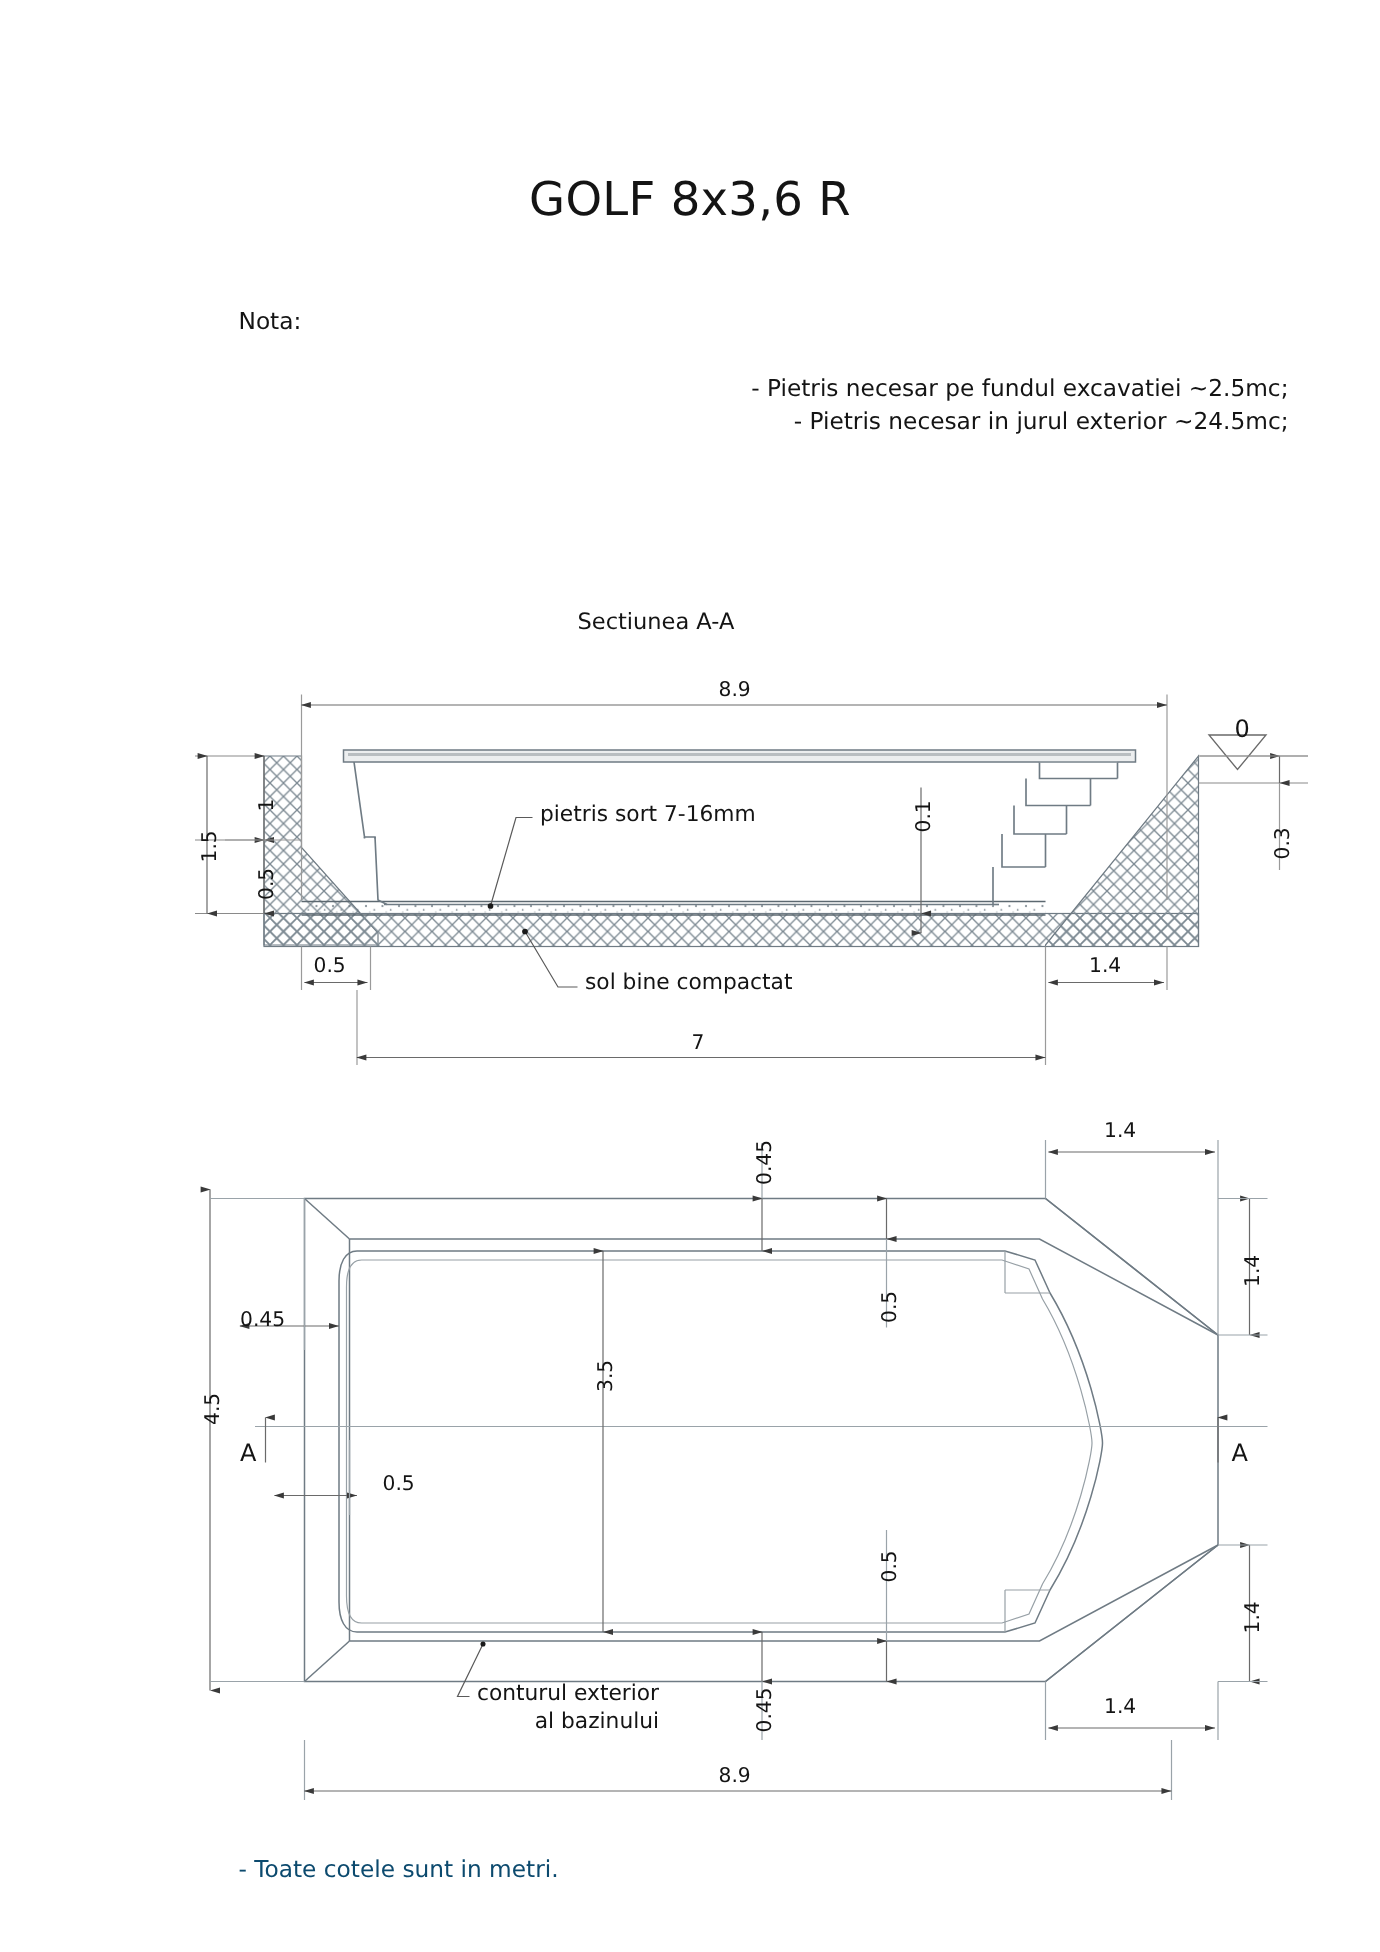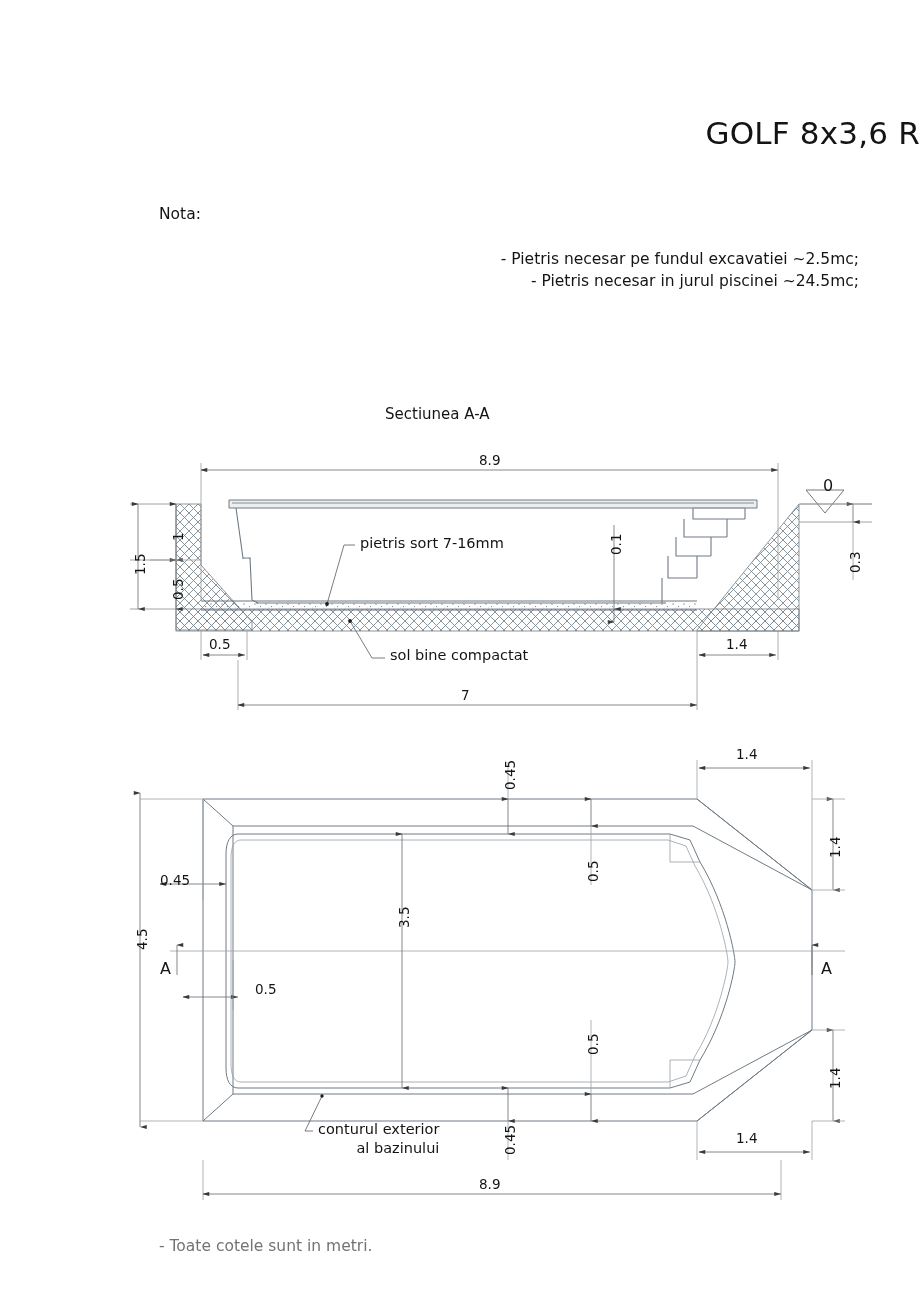--- a/index.html
+++ b/index.html
@@ -4,27 +4,27 @@
 <style>
   html,body{margin:0;padding:0;background:#ffffff;}
   body{
     width:920px;height:1301px;position:relative;overflow:hidden;
     font-family:"DejaVu Sans","Liberation Sans",sans-serif;
     color:#1a1a1a;
   }
   #page{position:absolute;left:0;top:0;width:920px;height:1301px;}
 
   .title{
-    position:absolute;left:0;top:115px;width:920px;text-align:right;
+    position:absolute;left:0;top:115px;width:920px;text-align:center;
     font-size:31px;font-weight:400;letter-spacing:.2px;color:#141414;
   }
   .nota-head{position:absolute;left:159px;top:205px;font-size:15.5px;color:#141414;}
   .nota-list{position:absolute;left:159px;top:248px;width:700px;font-size:15.5px;line-height:22px;color:#141414;}
   .nota-list div{white-space:pre-wrap;text-align:right;}
-  .foot-note{position:absolute;left:159px;top:1237px;font-size:15.5px;color:#737373;}
+  .foot-note{position:absolute;left:159px;top:1237px;font-size:15.5px;color:#0c4a6e;}
 
   .sec-label{position:absolute;left:385px;top:405px;font-size:15px;color:#141414;}
 
   
   svg.draw{position:absolute;left:0;top:0;width:920px;height:1301px;overflow:visible;}
 
   .dimtxt{
     position:absolute;font-size:13.5px;color:#141414;
     white-space:nowrap;line-height:1;
   }
@@ -35,21 +35,21 @@
 </head>
 <body>
 
 <div id="page">
 
   <div class="title">GOLF 8x3,6 R</div>
 
   <div class="nota-head">Nota:</div>
   <div class="nota-list">
     <div> - Pietris necesar pe fundul excavatiei ~2.5mc;</div>
-    <div> - Pietris necesar in jurul piscinei ~24.5mc;</div>
+    <div> - Pietris necesar in jurul exterior ~24.5mc;</div>
   </div>
 
   <div class="sec-label">Sectiunea A-A</div>
 
   <svg class="draw" viewBox="0 0 920 1301">
     <defs>
       <pattern id="xhatch" width="9" height="9" patternUnits="userSpaceOnUse">
         <path d="M0,0 L9,9 M9,0 L0,9" stroke="#7d8a93" stroke-width="0.9" fill="none"></path>
       </pattern>
       <pattern id="dots" width="11" height="7" patternUnits="userSpaceOnUse">

